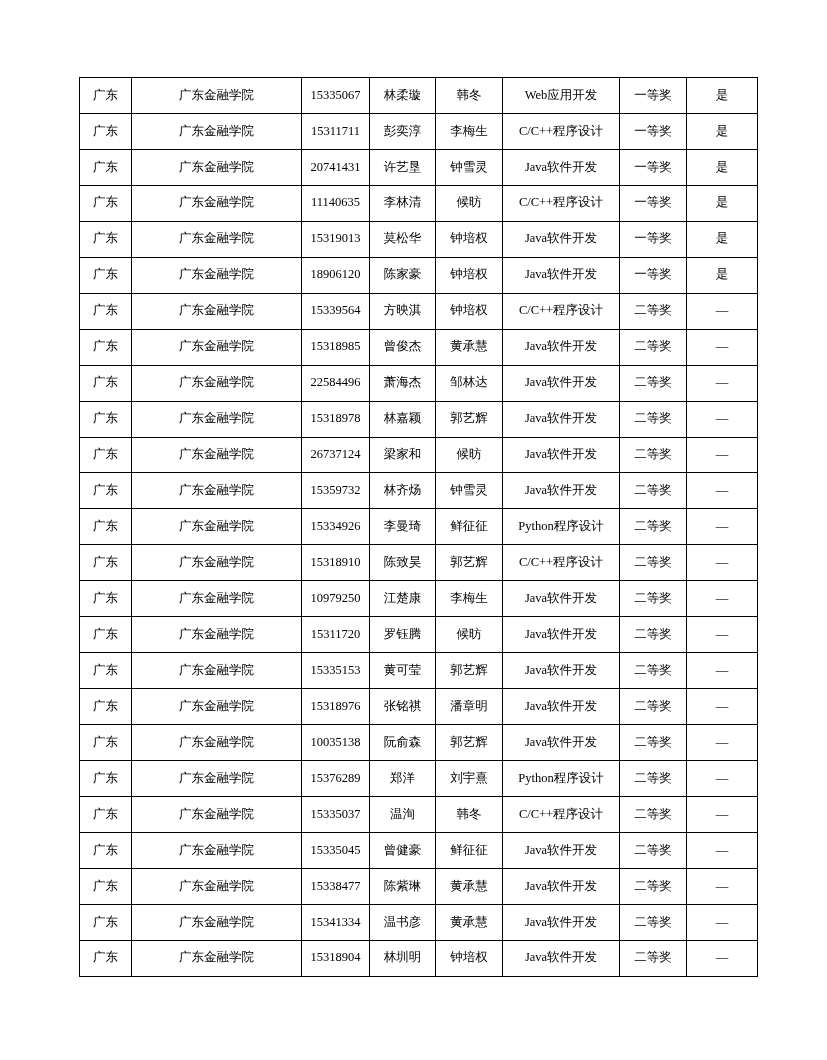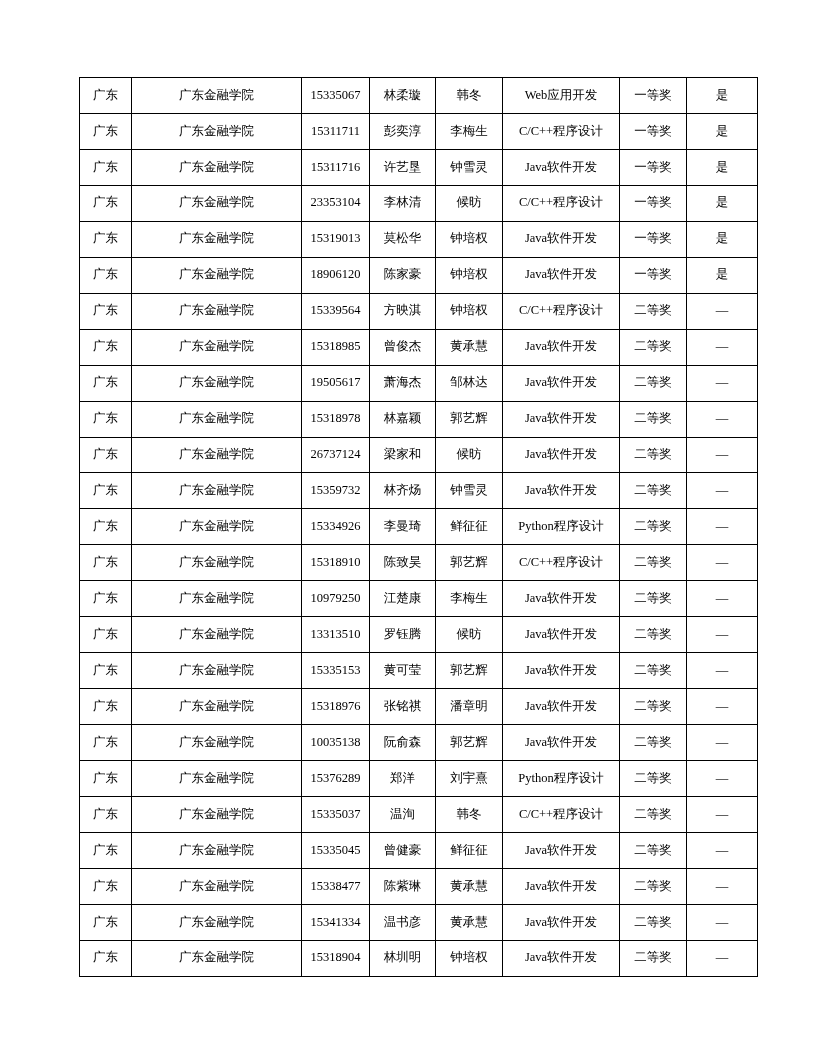--- a/index.html
+++ b/index.html
@@ -79,31 +79,31 @@
           <td>15311711</td>
           <td>彭奕淳</td>
           <td>李梅生</td>
           <td>C/C++程序设计</td>
           <td>一等奖</td>
           <td>是</td>
         </tr>
         <tr>
           <td>广东</td>
           <td>广东金融学院</td>
-          <td>15311716</td>
+          <td>20741431</td>
           <td>许艺垦</td>
           <td>钟雪灵</td>
           <td>Java软件开发</td>
           <td>一等奖</td>
           <td>是</td>
         </tr>
         <tr>
           <td>广东</td>
           <td>广东金融学院</td>
-          <td>23353104</td>
+          <td>11140635</td>
           <td>李林清</td>
           <td>候昉</td>
           <td>C/C++程序设计</td>
           <td>一等奖</td>
           <td>是</td>
         </tr>
         <tr>
           <td>广东</td>
           <td>广东金融学院</td>
           <td>15319013</td>
@@ -139,21 +139,21 @@
           <td>15318985</td>
           <td>曾俊杰</td>
           <td>黄承慧</td>
           <td>Java软件开发</td>
           <td>二等奖</td>
           <td>—</td>
         </tr>
         <tr>
           <td>广东</td>
           <td>广东金融学院</td>
-          <td>19505617</td>
+          <td>22584496</td>
           <td>萧海杰</td>
           <td>邹林达</td>
           <td>Java软件开发</td>
           <td>二等奖</td>
           <td>—</td>
         </tr>
         <tr>
           <td>广东</td>
           <td>广东金融学院</td>
           <td>15318978</td>
@@ -209,21 +209,21 @@
           <td>10979250</td>
           <td>江楚康</td>
           <td>李梅生</td>
           <td>Java软件开发</td>
           <td>二等奖</td>
           <td>—</td>
         </tr>
         <tr>
           <td>广东</td>
           <td>广东金融学院</td>
-          <td>13313510</td>
+          <td>15311720</td>
           <td>罗钰腾</td>
           <td>候昉</td>
           <td>Java软件开发</td>
           <td>二等奖</td>
           <td>—</td>
         </tr>
         <tr>
           <td>广东</td>
           <td>广东金融学院</td>
           <td>15335153</td>

